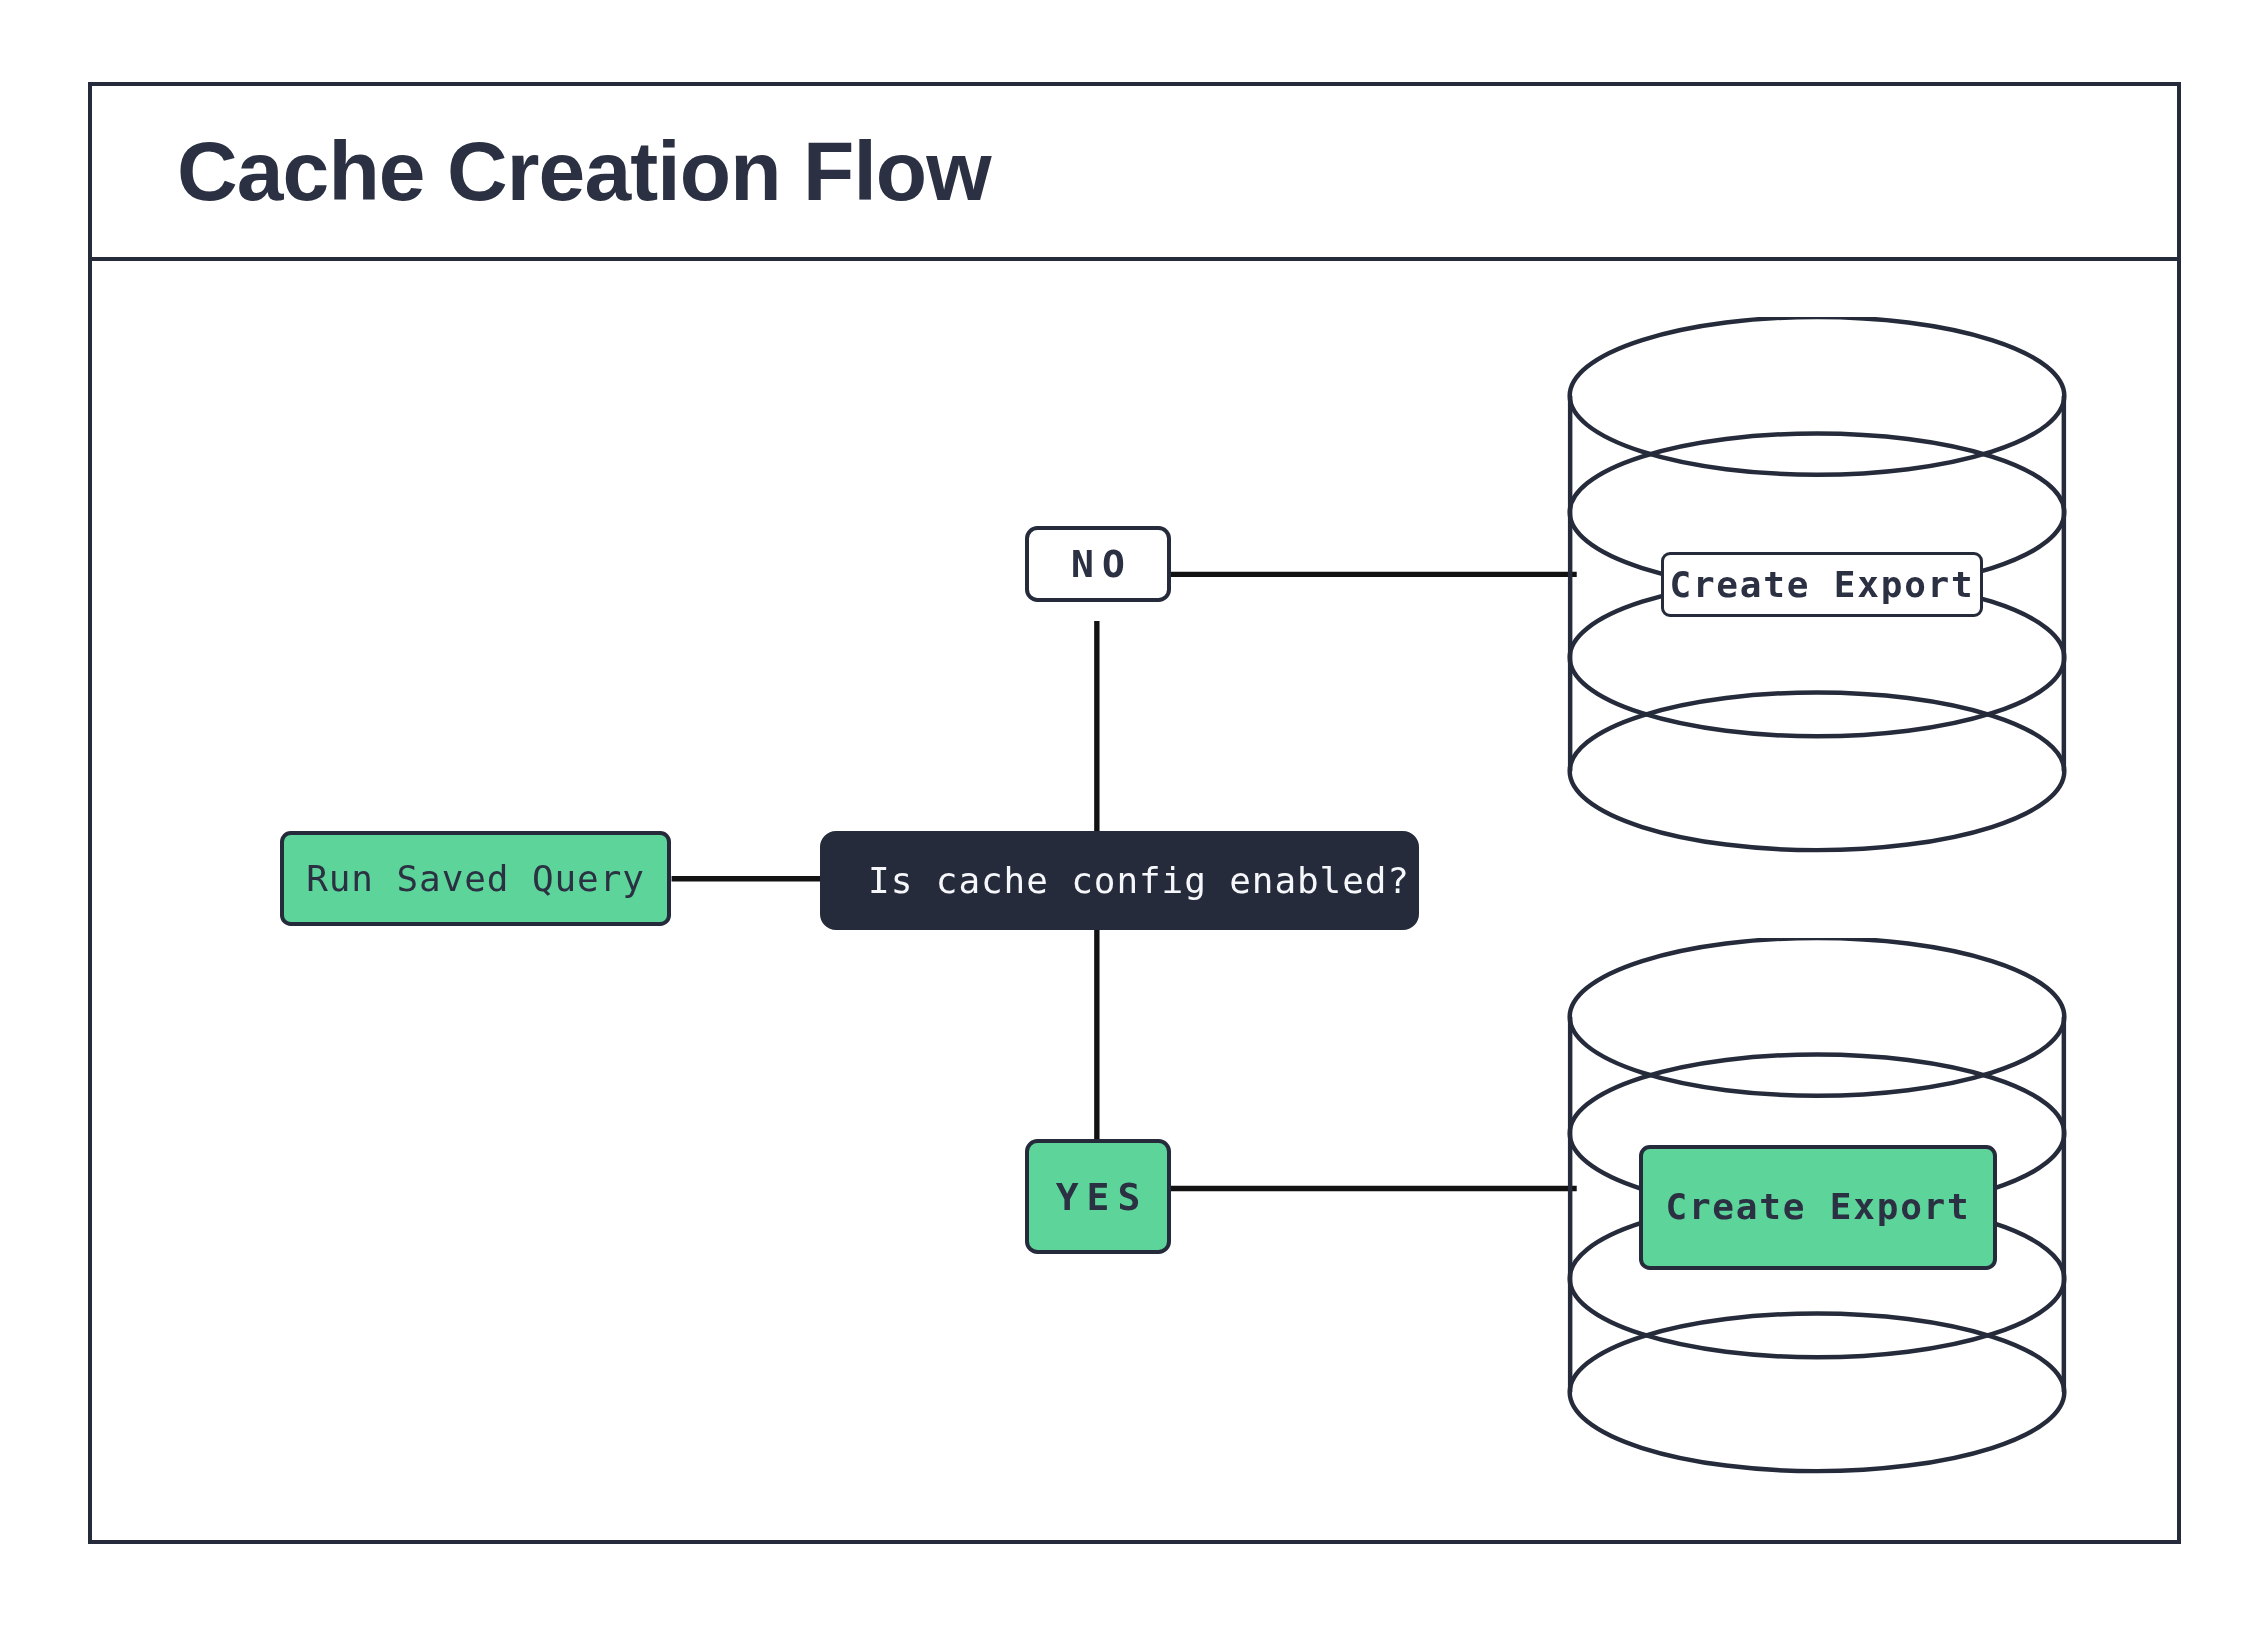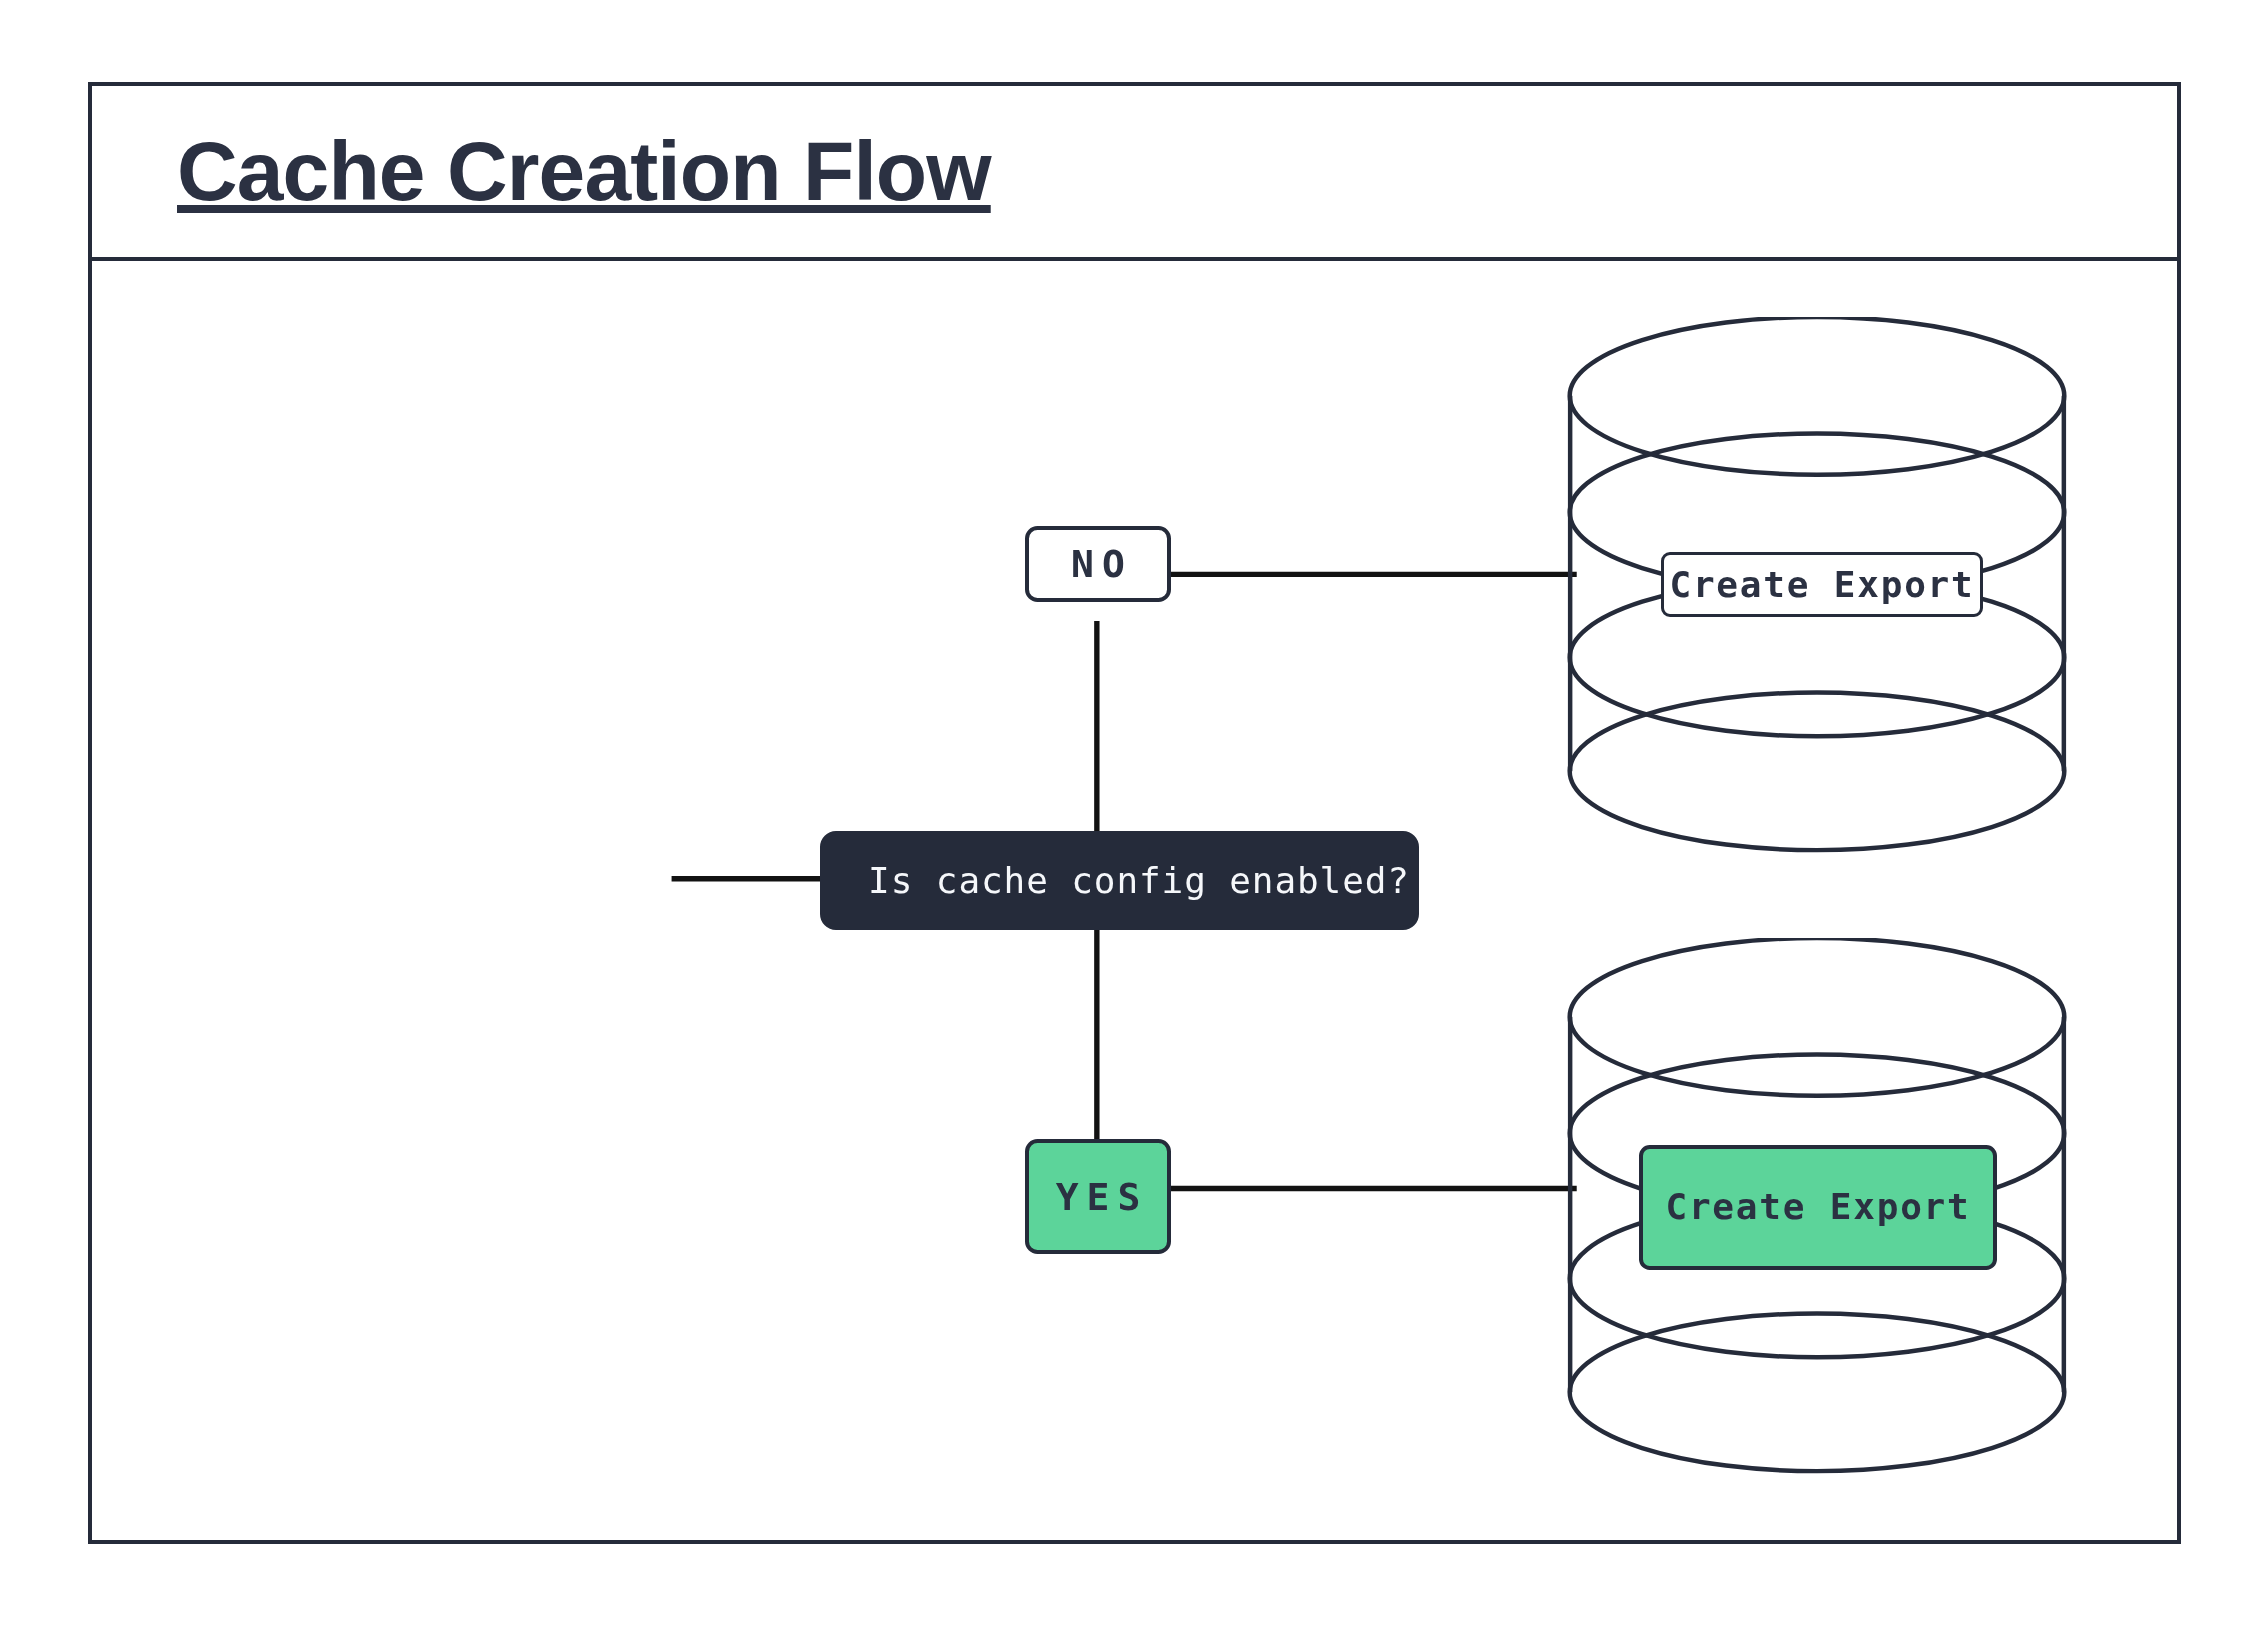--- a/index.html
+++ b/index.html
@@ -16,21 +16,21 @@
     width:2268px;height:1626px;position:relative;
     font-family:"DejaVu Sans Mono","Liberation Mono",monospace;
     color:var(--ink);
   }
   .frame{
     position:absolute;left:88px;top:82px;width:2093px;height:1462px;
     border:4.5px solid var(--dark-navy);background:var(--paper);
   }
   .header{
     height:175px;border-bottom:4.5px solid var(--dark-navy);
-    display:flex;align-items:center;padding:0 85px;text-decoration:underline;
+    display:flex;align-items:center;padding:0 85px;
   }
   .title{
     font-family:"Liberation Sans","DejaVu Sans",sans-serif;
     font-weight:bold;font-size:84px;letter-spacing:-0.9px;color:var(--ink);
   }
   .canvas{position:relative;width:100%;height:1274px;overflow:hidden;}
   svg.connectors{position:absolute;left:0;top:0;width:2084px;height:1274px;}
   svg.connectors line{stroke:var(--connector);stroke-width:6;}
   .cylinder{position:absolute;width:500px;height:560px;}
   .cylinder.top{left:1475px;top:56px;}
@@ -97,20 +97,23 @@
 
     <svg class="cylinder bottom" viewBox="0 0 558 625">
       <line x1="3.5" y1="88" x2="3.5" y2="507"></line>
       <line x1="554.5" y1="88" x2="554.5" y2="507"></line>
       <ellipse cx="279" cy="507" rx="276" ry="88"></ellipse>
       <ellipse cx="279" cy="380" rx="276" ry="88"></ellipse>
       <ellipse cx="279" cy="218" rx="276" ry="88"></ellipse>
       <ellipse cx="279" cy="88" rx="276" ry="88"></ellipse>
     </svg>
 
+    <div class="node start">
+      <span>Run Saved Query</span>
+    </div>
 
     <div class="node decision">
       <span>Is cache config enabled?</span>
     </div>
 
     <div class="node tag no">
       <span>NO</span>
     </div>
 
     <div class="node tag yes">

